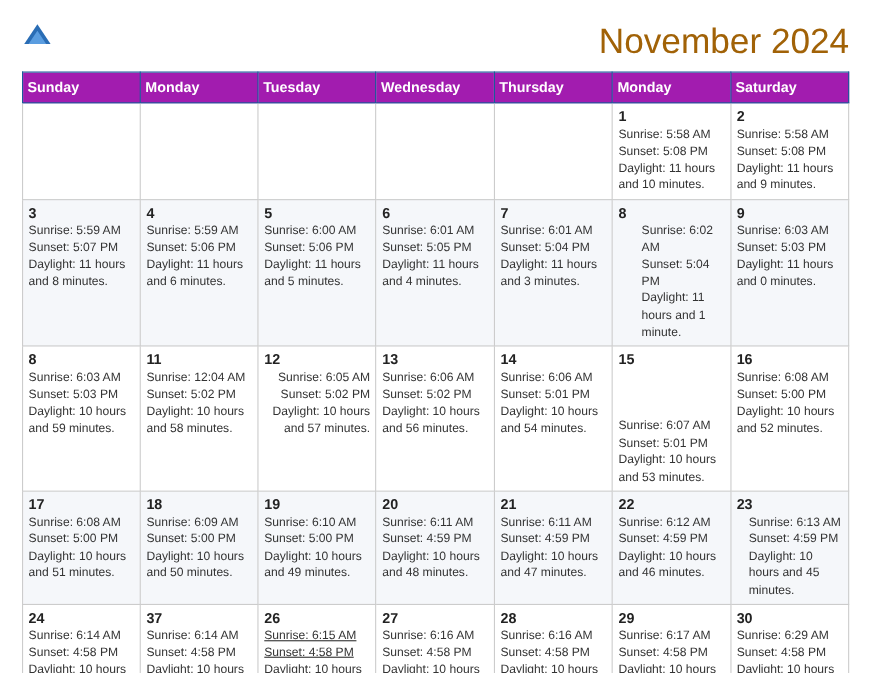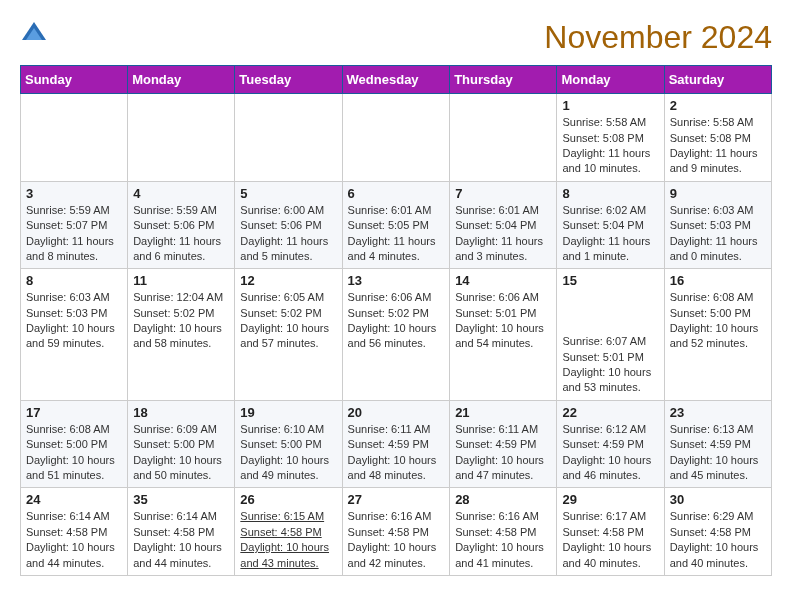--- a/index.html
+++ b/index.html
@@ -159,21 +159,21 @@
 Daylight: 11 hours and 4 minutes.</div>
         </td>
         <td>
           <span class="day-number">7</span>
           <div class="day-info" style="white-space: pre-line;">Sunrise: 6:01 AM
 Sunset: 5:04 PM
 Daylight: 11 hours and 3 minutes.</div>
         </td>
         <td>
           <span class="day-number">8</span>
-          <div class="day-info" style="white-space: pre-line;">Sunrise: 6:02 AM
+          <div class="day-info" style="white-space: pre-line; margin-left: 21px;">Sunrise: 6:02 AM
 Sunset: 5:04 PM
 Daylight: 11 hours and 1 minute.</div>
         </td>
         <td>
           <span class="day-number">9</span>
           <div class="day-info" style="white-space: pre-line;">Sunrise: 6:03 AM
 Sunset: 5:03 PM
 Daylight: 11 hours and 0 minutes.</div>
         </td>
       </tr>
@@ -185,21 +185,21 @@
 Daylight: 10 hours and 59 minutes.</div>
         </td>
         <td>
           <span class="day-number">11</span>
           <div class="day-info" style="white-space: pre-line;">Sunrise: 12:04 AM
 Sunset: 5:02 PM
 Daylight: 10 hours and 58 minutes.</div>
         </td>
         <td>
           <span class="day-number">12</span>
-          <div class="day-info" style="white-space: pre-line;">Sunrise: 6:05 AM
+          <div class="day-info" style="white-space: pre-line; text-align: right;">Sunrise: 6:05 AM
 Sunset: 5:02 PM
 Daylight: 10 hours and 57 minutes.</div>
         </td>
         <td>
           <span class="day-number">13</span>
           <div class="day-info" style="white-space: pre-line;">Sunrise: 6:06 AM
 Sunset: 5:02 PM
 Daylight: 10 hours and 56 minutes.</div>
         </td>
         <td>
@@ -253,34 +253,34 @@
 Daylight: 10 hours and 47 minutes.</div>
         </td>
         <td>
           <span class="day-number">22</span>
           <div class="day-info" style="white-space: pre-line;">Sunrise: 6:12 AM
 Sunset: 4:59 PM
 Daylight: 10 hours and 46 minutes.</div>
         </td>
         <td>
           <span class="day-number">23</span>
-          <div class="day-info" style="white-space: pre-line;">Sunrise: 6:13 AM
+          <div class="day-info" style="white-space: pre-line; margin-left: 11px;">Sunrise: 6:13 AM
 Sunset: 4:59 PM
 Daylight: 10 hours and 45 minutes.</div>
         </td>
       </tr>
       <tr>
         <td>
           <span class="day-number">24</span>
           <div class="day-info" style="white-space: pre-line;">Sunrise: 6:14 AM
 Sunset: 4:58 PM
 Daylight: 10 hours and 44 minutes.</div>
         </td>
         <td>
-          <span class="day-number">35</span>
+          <span class="day-number">37</span>
           <div class="day-info" style="white-space: pre-line;">Sunrise: 6:14 AM
 Sunset: 4:58 PM
 Daylight: 10 hours and 44 minutes.</div>
         </td>
         <td>
           <span class="day-number">26</span>
           <div class="day-info" style="white-space: pre-line; text-decoration: underline;">Sunrise: 6:15 AM
 Sunset: 4:58 PM
 Daylight: 10 hours and 43 minutes.</div>
         </td>

